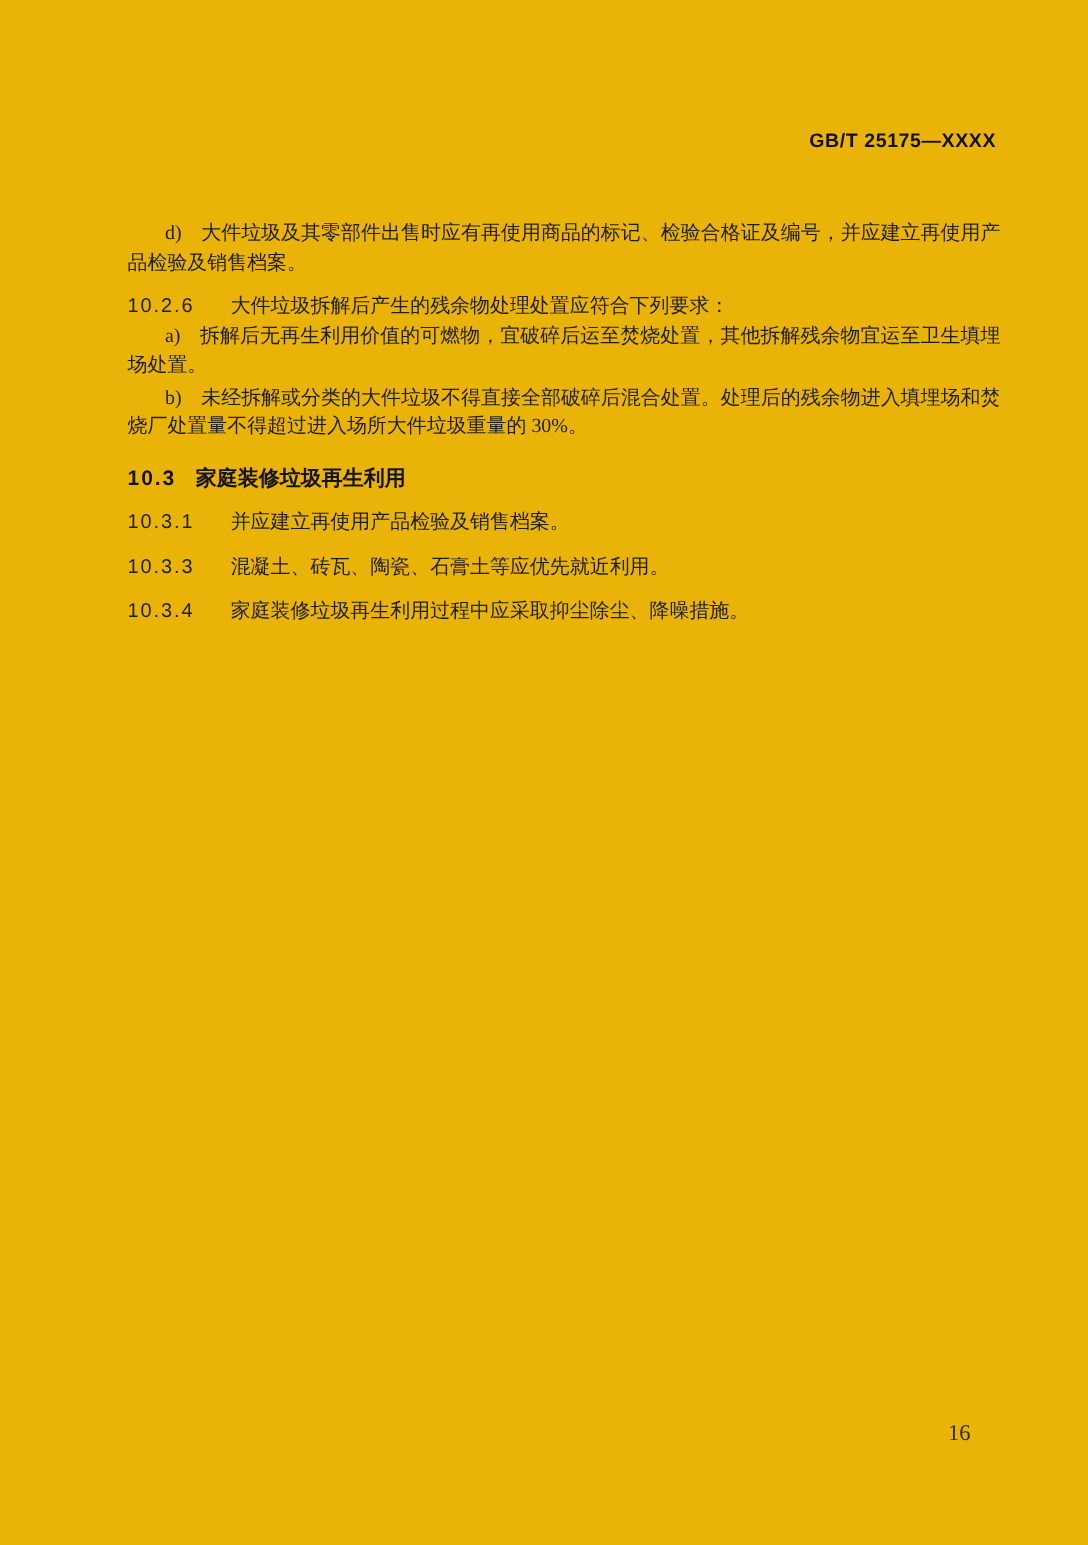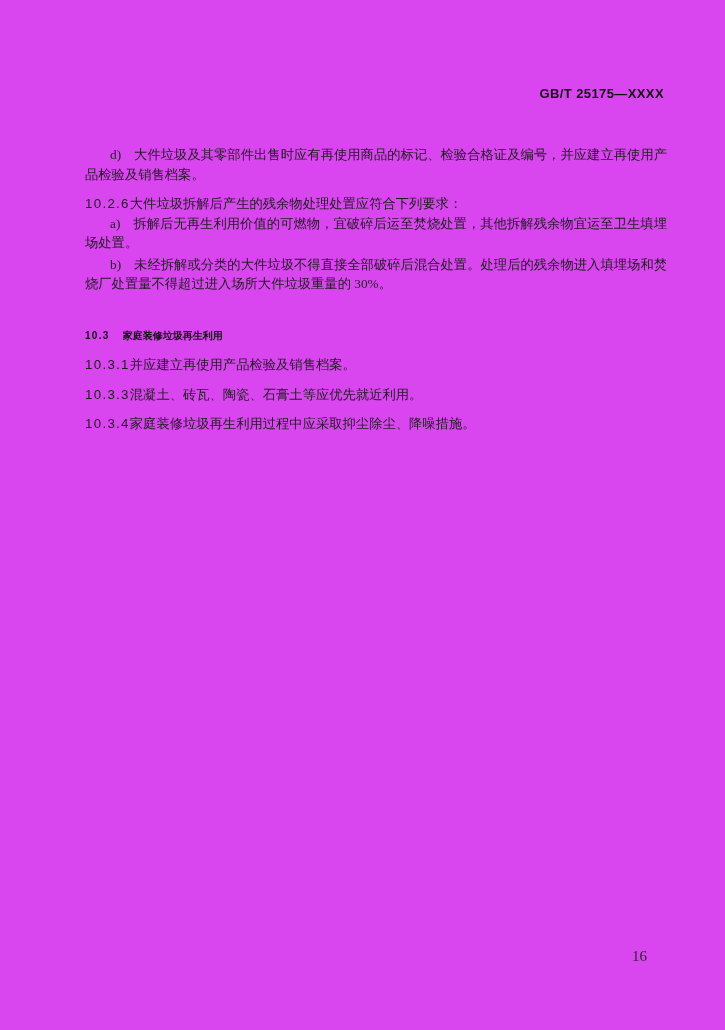--- a/index.html
+++ b/index.html
@@ -5,21 +5,21 @@
   html, body {
     margin: 0;
     padding: 0;
     background: #e8e8e8;
   }
   .page {
     position: relative;
     width: 725px;
     height: 1030px;
     margin: 0 auto;
-    background: #d946ef;
+    background: #eab308;
     overflow: hidden;
     font-family: "Liberation Serif", "DejaVu Serif", serif;
     color: #1e1e1e;
   }
   .header-right {
     position: absolute;
     top: 86px;
     right: 61px;
     font-family: "Liberation Sans", "DejaVu Sans", sans-serif;
     font-weight: 700;
@@ -44,30 +44,30 @@
   p.clause {
     margin-top: 10px;
   }
   p.list-item {
     text-indent: 25px;
   }
   p.list-item + p.list-item {
     margin-top: 2px;
   }
   p.heading {
-    margin-top: 32px;
+    margin-top: 15px;
     font-family: "Liberation Sans", "DejaVu Sans", sans-serif;
     font-weight: 700;
-    font-size: 10px;
+    font-size: 14px;
     color: #141414;
   }
   .num {
     font-family: "Liberation Sans", "DejaVu Sans", sans-serif;
     letter-spacing: 1.3px;
-    margin-right: 0;
+    margin-right: 24px;
     white-space: nowrap;
   }
   .heading .num {
     margin-right: 13px;
   }
   .label {
     margin-right: 13px;
   }
   .page-number {
     position: absolute;

